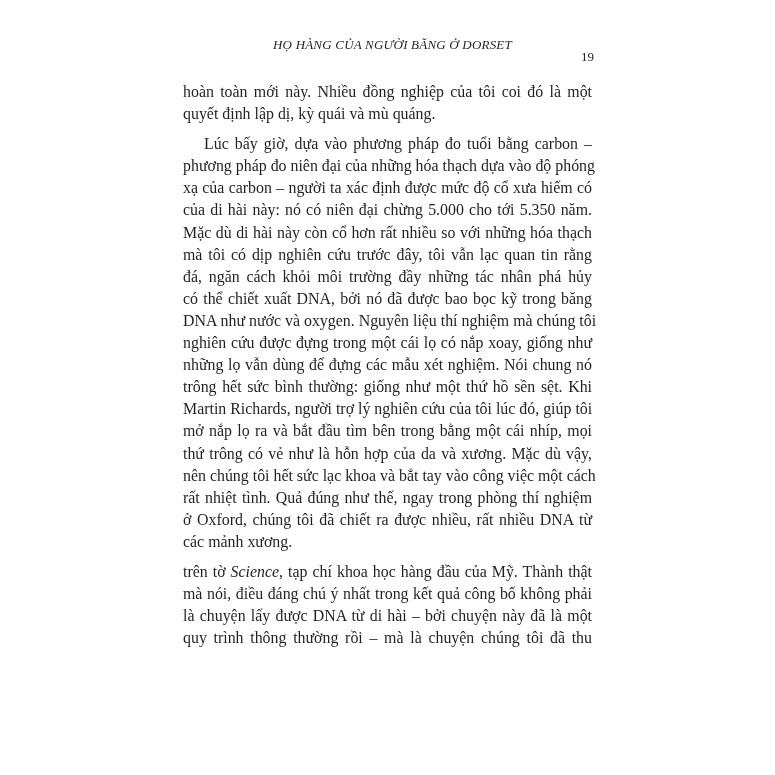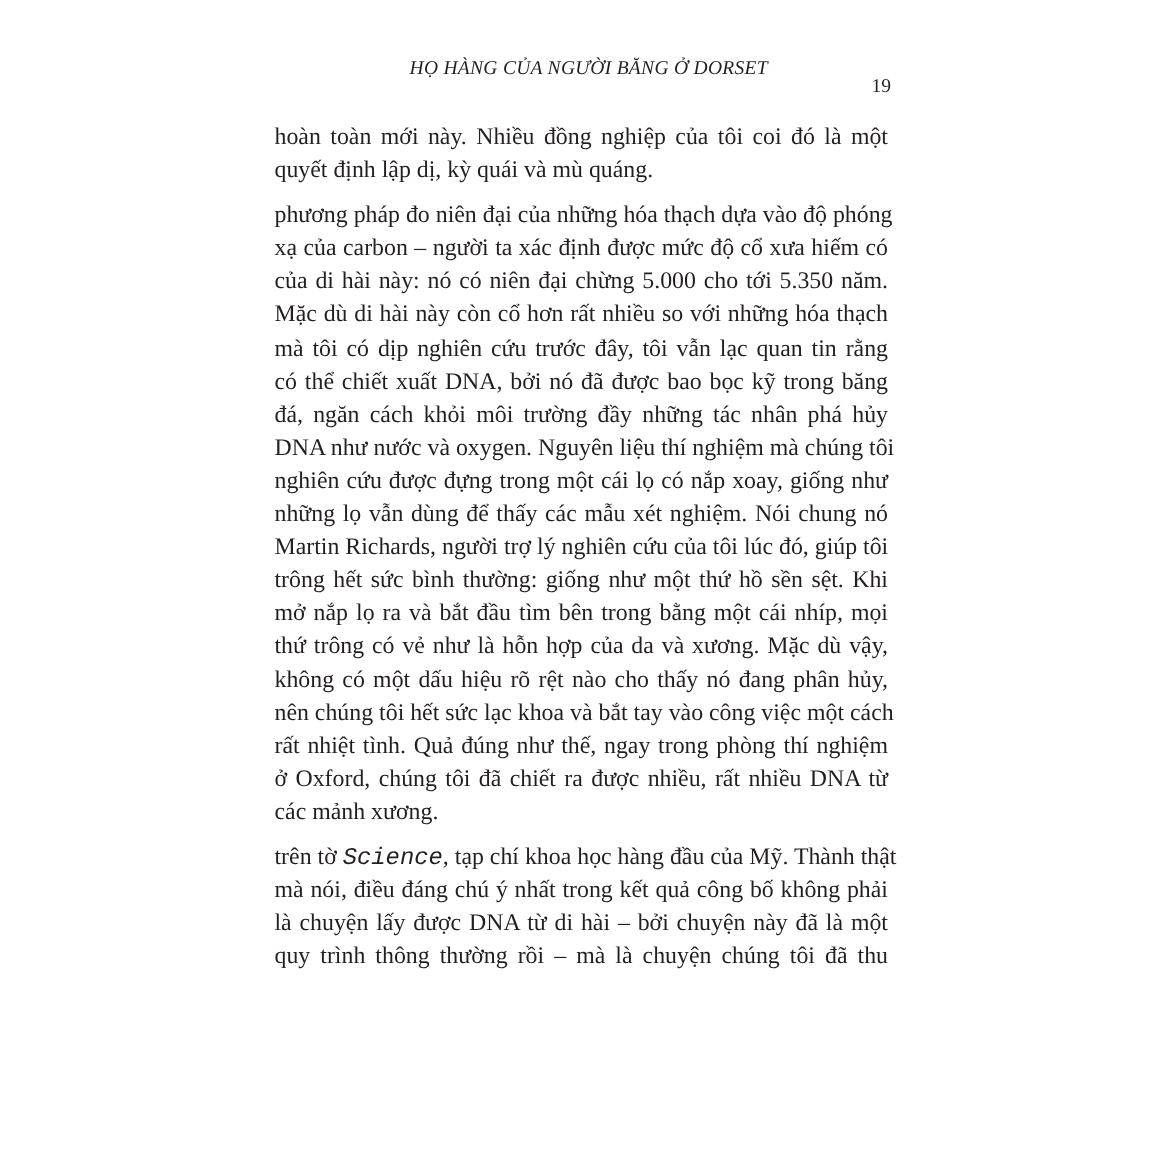--- a/index.html
+++ b/index.html
@@ -65,55 +65,55 @@
     .line {
       display: block;
       text-align: justify;
       text-align-last: justify;
       white-space: nowrap;
       height: 22.1px;
     }
     .line.last {
       text-align-last: left;
     }
-    em { font-style: italic; font-family: Liberation Mono, monospace; }
+    em { font-style: italic; }
   </style>
 </head>
 <body>
 
 <div class="page">
 
   <div class="running-header">
     <span class="running-title">HỌ HÀNG CỦA NGƯỜI BĂNG Ở DORSET</span>
     <span class="page-number">19</span>
   </div>
 
   <div class="body-text">
 
     <p class="para">
       <span class="line">hoàn toàn mới này. Nhiều đồng nghiệp của tôi coi đó là một</span>
       <span class="line last">quyết định lập dị, kỳ quái và mù quáng.</span>
     </p>
 
     <p class="para">
+      <span class="line" style="padding-left:21px">Lúc bấy giờ, dựa vào phương pháp đo tuổi bằng carbon –</span>
       <span class="line">phương pháp đo niên đại của những hóa thạch dựa vào độ phóng</span>
       <span class="line">xạ của carbon – người ta xác định được mức độ cổ xưa hiếm có</span>
       <span class="line">của di hài này: nó có niên đại chừng 5.000 cho tới 5.350 năm.</span>
       <span class="line">Mặc dù di hài này còn cổ hơn rất nhiều so với những hóa thạch</span>
       <span class="line">mà tôi có dịp nghiên cứu trước đây, tôi vẫn lạc quan tin rằng</span>
+      <span class="line">đá, ngăn cách khỏi môi trường đầy những tác nhân phá hủy</span>
       <span class="line">có thể chiết xuất DNA, bởi nó đã được bao bọc kỹ trong băng</span>
-      <span class="line">đá, ngăn cách khỏi môi trường đầy những tác nhân phá hủy</span>
       <span class="line">DNA như nước và oxygen. Nguyên liệu thí nghiệm mà chúng tôi</span>
       <span class="line">nghiên cứu được đựng trong một cái lọ có nắp xoay, giống như</span>
-      <span class="line">những lọ vẫn dùng để thấy các mẫu xét nghiệm. Nói chung nó</span>
+      <span class="line">những lọ vẫn dùng để đựng các mẫu xét nghiệm. Nói chung nó</span>
+      <span class="line">trông hết sức bình thường: giống như một thứ hồ sền sệt. Khi</span>
       <span class="line">Martin Richards, người trợ lý nghiên cứu của tôi lúc đó, giúp tôi</span>
-      <span class="line">trông hết sức bình thường: giống như một thứ hồ sền sệt. Khi</span>
       <span class="line">mở nắp lọ ra và bắt đầu tìm bên trong bằng một cái nhíp, mọi</span>
       <span class="line">thứ trông có vẻ như là hỗn hợp của da và xương. Mặc dù vậy,</span>
-      <span class="line">không có một dấu hiệu rõ rệt nào cho thấy nó đang phân hủy,</span>
       <span class="line">nên chúng tôi hết sức lạc khoa và bắt tay vào công việc một cách</span>
       <span class="line">rất nhiệt tình. Quả đúng như thế, ngay trong phòng thí nghiệm</span>
       <span class="line">ở Oxford, chúng tôi đã chiết ra được nhiều, rất nhiều DNA từ</span>
       <span class="line last">các mảnh xương.</span>
     </p>
 
     <p class="para">
       <span class="line"><span>trên tờ </span><em>Science</em><span>, tạp chí khoa học hàng đầu của Mỹ. Thành thật</span></span>
       <span class="line">mà nói, điều đáng chú ý nhất trong kết quả công bố không phải</span>
       <span class="line">là chuyện lấy được DNA từ di hài – bởi chuyện này đã là một</span>

